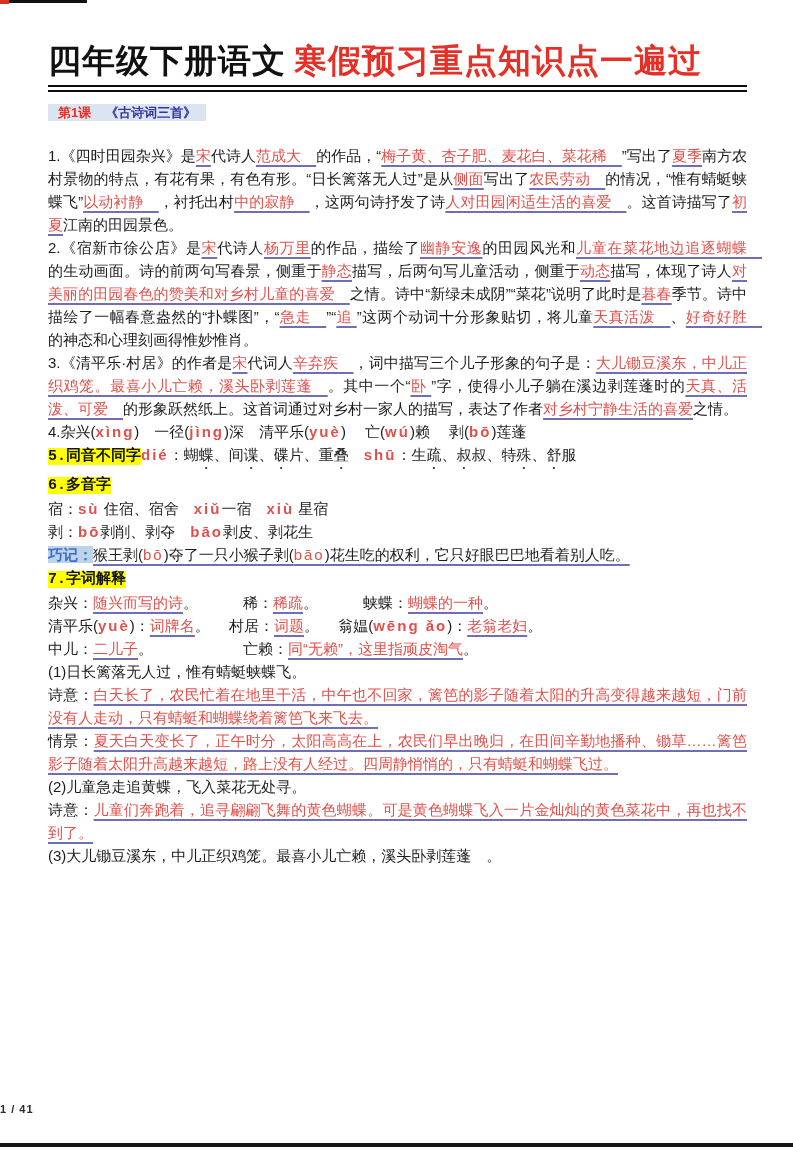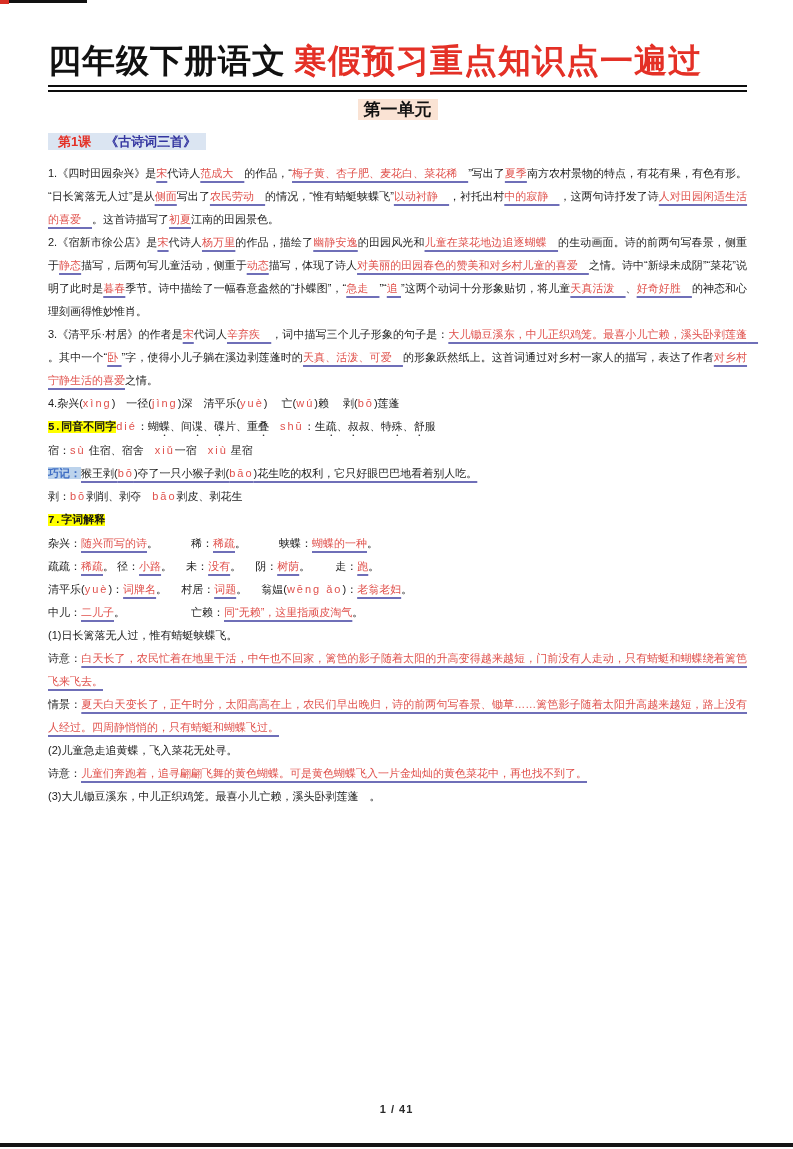--- a/index.html
+++ b/index.html
@@ -23,33 +23,33 @@
   .double-rule .rl{height:2px;background:#0d0d0d;}
   .double-rule .rl + .rl{margin-top:3px;}
 
   .unit-row{text-align:center;margin-top:7px;font-size:17px;font-weight:700;line-height:22px;}
   .unit-badge{background:var(--unit_bg,#fae3d4);padding:1px 6px;color:#111;}
   .lesson-row{margin-top:9px;font-size:13px;font-weight:700;line-height:23px;}
   .lesson-badge{background:var(--lesson_bg,#dbe5f2);padding:1px 10px;}
   .lesson-num{color:var(--title_red,#e02a21);}
   .lesson-name{color:var(--lesson_blue,#3436a0);margin-left:14px;}
 
-  .content{margin-top:9px;font-size:11px;line-height:23px;text-align:justify;}
+  .content{margin-top:20px;font-size:15px;line-height:23px;text-align:justify;}
   .line{min-height:23px;}
 
   
   .r-k{color:#1c1c1c;}
   .r-a{
     color:var(--answer_red,#e0514c);
     text-decoration:underline;
     text-decoration-color:var(--underline,#6f6fb8);
     text-decoration-thickness:1.5px;
     text-underline-offset:4px;
   }
-  .r-p{color:var(--answer_red,#e0514c);letter-spacing:2px;}
+  .r-p{color:var(--answer_red,#e0514c);letter-spacing:2px;font-weight:bold;}
   .r-y{background:var(--highlight_yellow,#ffff00);font-weight:700;color:#151515;font-family:Liberation Mono, monospace;}
   .r-bl{
     color:var(--label_blue,#3f6ec4);background:var(--label_blue_bg,#bcd3ec);
     font-weight:700;
   }
   .r-u{
     color:#1c1c1c;
     text-decoration:underline;
     text-decoration-color:var(--underline,#6f6fb8);
     text-decoration-thickness:1.5px;
@@ -64,64 +64,61 @@
   }
   .r-d{
     color:#1c1c1c;
     -webkit-text-emphasis:filled dot #333;
     -webkit-text-emphasis-position:under left;
     text-emphasis:filled dot #333;
     text-emphasis-position:under left;
   }
   .pagenum{
     position:absolute;left:0;width:793px;bottom:34px;
-    text-align:center;font-size:11px;font-weight:700;color:#2a2a2a;letter-spacing:1px;
+    text-align:left;font-size:11px;font-weight:700;color:#2a2a2a;letter-spacing:1px;
   }
 </style>
 </head>
 <body>
 
 <div class="page">
   <div class="edge-red"></div>
   <div class="edge-black"></div>
 
   <div class="doc">
     <header>
       <div class="title-row">
         <span class="t-black">四年级下册语文</span><span class="t-red">寒假预习重点知识点一遍过</span>
       </div>
       <div class="double-rule">
         <div class="rl"></div>
         <div class="rl"></div>
       </div>
-      <div class="unit-row">
-        <span class="unit-badge">第一单元</span>
-      </div>
       <div class="lesson-row">
         <span class="lesson-badge"><span class="lesson-num">第1课</span><span class="lesson-name">《古诗词三首》</span></span>
       </div>
     </header>
 
     <main class="content">
         <div class="line"><span class="r-k">1.《四时田园杂兴》是</span><span class="r-a">宋</span><span class="r-k">代诗人</span><span class="r-a">范成大　</span><span class="r-k">的作品，“</span><span class="r-a">梅子黄、杏子肥、麦花白、菜花稀　</span><span class="r-k">”写出了</span><span class="r-a">夏季</span><span class="r-k">南方农村景物的特点，有花有果，有色有形。“日长篱落无人过”是从</span><span class="r-a">侧面</span><span class="r-k">写出了</span><span class="r-a">农民劳动　</span><span class="r-k">的情况，“惟有蜻蜓蛱蝶飞”</span><span class="r-a">以动衬静　</span><span class="r-k">，衬托出村</span><span class="r-a">中的寂静　</span><span class="r-k">，这两句诗抒发了诗</span><span class="r-a">人对田园闲适生活的喜爱　</span><span class="r-k">。这首诗描写了</span><span class="r-a">初夏</span><span class="r-k">江南的田园景色。</span></div>
         <div class="line"><span class="r-k">2.《宿新市徐公店》是</span><span class="r-a">宋</span><span class="r-k">代诗人</span><span class="r-a">杨万里</span><span class="r-k">的作品，描绘了</span><span class="r-a">幽静安逸</span><span class="r-k">的田园风光和</span><span class="r-a">儿童在菜花地边追逐蝴蝶　</span><span class="r-k">的生动画面。诗的前两句写春景，侧重于</span><span class="r-a">静态</span><span class="r-k">描写，后两句写儿童活动，侧重于</span><span class="r-a">动态</span><span class="r-k">描写，体现了诗人</span><span class="r-a">对美丽的田园春色的赞美和对乡村儿童的喜爱　</span><span class="r-k">之情。诗中“新绿未成阴”“菜花”说明了此时是</span><span class="r-a">暮春</span><span class="r-k">季节。诗中描绘了一幅春意盎然的“扑蝶图”，“</span><span class="r-a">急走　</span><span class="r-k">”“</span><span class="r-a">追 </span><span class="r-k">”这两个动词十分形象贴切，将儿童</span><span class="r-a">天真活泼　</span><span class="r-k">、</span><span class="r-a">好奇好胜　</span><span class="r-k">的神态和心理刻画得惟妙惟肖。</span></div>
         <div class="line"><span class="r-k">3.《清平乐·村居》的作者是</span><span class="r-a">宋</span><span class="r-k">代词人</span><span class="r-a">辛弃疾　</span><span class="r-k">，词中描写三个儿子形象的句子是：</span><span class="r-a">大儿锄豆溪东，中儿正织鸡笼。最喜小儿亡赖，溪头卧剥莲蓬　</span><span class="r-k">。其中一个“</span><span class="r-a">卧 </span><span class="r-k">”字，使得小儿子躺在溪边剥莲蓬时的</span><span class="r-a">天真、活泼、可爱　</span><span class="r-k">的形象跃然纸上。这首词通过对乡村一家人的描写，表达了作者</span><span class="r-a">对乡村宁静生活的喜爱</span><span class="r-k">之情。</span></div>
         <div class="line"><span class="r-k">4.杂兴(</span><span class="r-p">xìng</span><span class="r-k">)　一径(</span><span class="r-p">jìng</span><span class="r-k">)深　清平乐(</span><span class="r-p">yuè</span><span class="r-k">)　 亡(</span><span class="r-p">wú</span><span class="r-k">)赖　 剥(</span><span class="r-p">bō</span><span class="r-k">)莲蓬</span></div>
         <div class="line"><span class="r-y">5.同音不同字</span><span class="r-p">dié</span><span class="r-k">：蝴</span><span class="r-d">蝶</span><span class="r-k">、间</span><span class="r-d">谍</span><span class="r-k">、</span><span class="r-d">碟</span><span class="r-k">片、重</span><span class="r-d">叠</span><span class="r-k">　</span><span class="r-p">shū</span><span class="r-k">：生</span><span class="r-d">疏</span><span class="r-k">、</span><span class="r-d">叔</span><span class="r-k">叔、特</span><span class="r-d">殊</span><span class="r-k">、</span><span class="r-d">舒</span><span class="r-k">服</span></div>
+        <div class="line"><span class="r-y">6.多音字</span></div>
         <div class="line"><span class="r-k">宿：</span><span class="r-p">sù</span><span class="r-k"> 住宿、宿舍　</span><span class="r-p">xiǔ</span><span class="r-k">一宿　</span><span class="r-p">xiù</span><span class="r-k"> 星宿</span></div>
+        <div class="line"><span class="r-k">剥：</span><span class="r-p">bō</span><span class="r-k">剥削、剥夺　</span><span class="r-p">bāo</span><span class="r-k">剥皮、剥花生</span></div>
         <div class="line"><span class="r-bl">巧记：</span><span class="r-u">猴王剥(</span><span class="r-up">bō</span><span class="r-u">)夺了一只小猴子剥(</span><span class="r-up">bāo</span><span class="r-u">)花生吃的权利，它只好眼巴巴地看着别人吃。</span></div>
-        <div class="line"><span class="r-k">剥：</span><span class="r-p">bō</span><span class="r-k">剥削、剥夺　</span><span class="r-p">bāo</span><span class="r-k">剥皮、剥花生</span></div>
         <div class="line"><span class="r-y">7.字词解释</span></div>
         <div class="line"><span class="r-k">杂兴：</span><span class="r-a">随兴而写的诗</span><span class="r-k">。　　　稀：</span><span class="r-a">稀疏</span><span class="r-k">。　　　蛱蝶：</span><span class="r-a">蝴蝶的一种</span><span class="r-k">。</span></div>
-        <div class="line"><span class="r-k">疏疏：</span><span class="r-a">稀疏</span><span class="r-k">。 径：</span><span class="r-a">小路</span><span class="r-k">。　 未：</span><span class="r-a">没有</span><span class="r-k">。　 阴：</span><span class="r-a">树荫</span><span class="r-k">。　　 走：</span><span class="r-a">跑</span><span class="r-k">。</span></div>
         <div class="line"><span class="r-k">清平乐(</span><span class="r-p">yuè</span><span class="r-k">)：</span><span class="r-a">词牌名</span><span class="r-k">。　 村居：</span><span class="r-a">词题</span><span class="r-k">。　 翁媪(</span><span class="r-p">wēng ǎo</span><span class="r-k">)：</span><span class="r-a">老翁老妇</span><span class="r-k">。</span></div>
         <div class="line"><span class="r-k">中儿：</span><span class="r-a">二儿子</span><span class="r-k">。　　　　　　亡赖：</span><span class="r-a">同“无赖”，这里指顽皮淘气</span><span class="r-k">。</span></div>
         <div class="line"><span class="r-k">(1)日长篱落无人过，惟有蜻蜓蛱蝶飞。</span></div>
         <div class="line"><span class="r-k">诗意：</span><span class="r-a">白天长了，农民忙着在地里干活，中午也不回家，篱笆的影子随着太阳的升高变得越来越短，门前没有人走动，只有蜻蜓和蝴蝶绕着篱笆飞来飞去。</span></div>
-        <div class="line"><span class="r-k">情景：</span><span class="r-a">夏天白天变长了，正午时分，太阳高高在上，农民们早出晚归，诗的前两句写春景、锄草……篱笆影子随着太阳升高越来越短，路上没有人经过。四周静悄悄的，只有蜻蜓和蝴蝶飞过。</span></div>
+        <div class="line"><span class="r-k">情景：</span><span class="r-a">夏天白天变长了，正午时分，太阳高高在上，农民们早出晚归，在田间辛勤地播种、锄草……篱笆影子随着太阳升高越来越短，路上没有人经过。四周静悄悄的，只有蜻蜓和蝴蝶飞过。</span></div>
         <div class="line"><span class="r-k">(2)儿童急走追黄蝶，飞入菜花无处寻。</span></div>
         <div class="line"><span class="r-k">诗意：</span><span class="r-a">儿童们奔跑着，追寻翩翩飞舞的黄色蝴蝶。可是黄色蝴蝶飞入一片金灿灿的黄色菜花中，再也找不到了。</span></div>
         <div class="line"><span class="r-k">(3)大儿锄豆溪东，中儿正织鸡笼。最喜小儿亡赖，溪头卧剥莲蓬　。</span></div>
       </main>
   </div>
 
   <footer class="pagenum">1 / 41</footer>
   <div class="bottom-edge"></div>
 </div>
 

